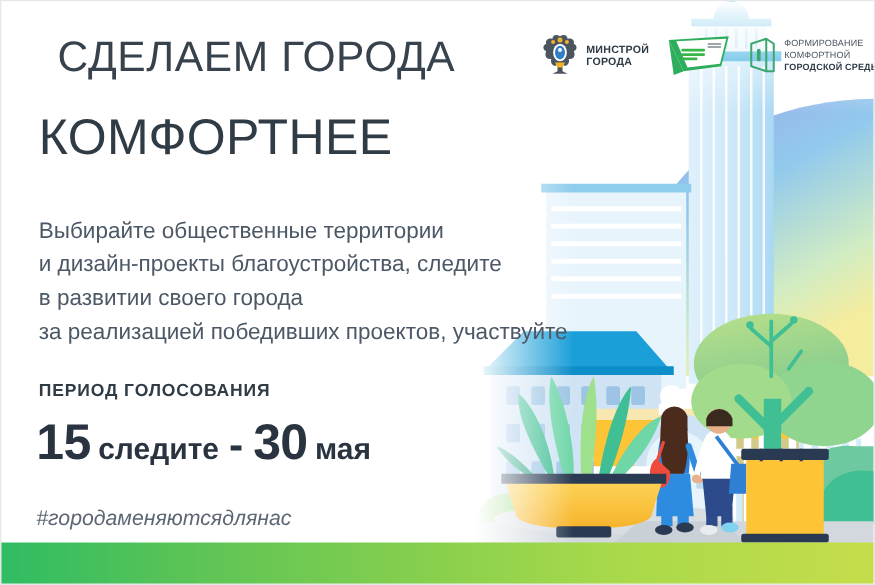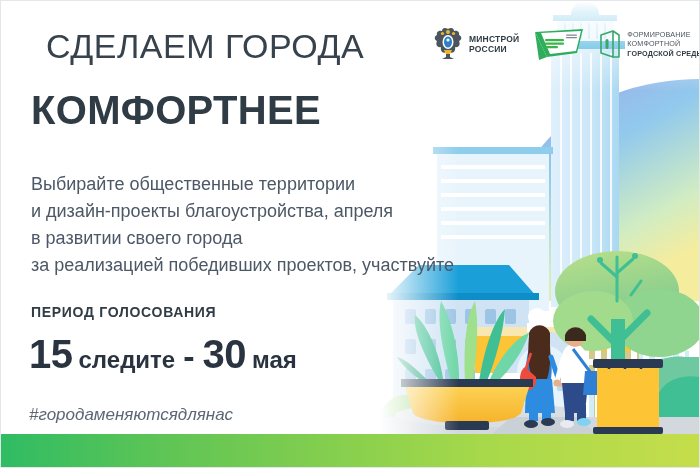--- a/index.html
+++ b/index.html
@@ -84,21 +84,21 @@
     white-space: nowrap;
     z-index: 5;
     margin-left: 15px;
   }
   .headline-bold {
     position: absolute;
     left: 30px;
     top: 86px;
     font-size: 40px;
     line-height: 46px;
-    font-weight: bold;
+    font-weight: normal;
     letter-spacing: 0.3px;
     color: #2f3b45;
     white-space: nowrap;
     z-index: 5;
   }
 
   #body-copy {
     position: absolute;
     left: 30px;
     top: 170px;
@@ -423,21 +423,21 @@
         <ellipse cx="15" cy="15" rx="5.5" ry="7" fill="#ffffff"></ellipse>
         <ellipse cx="15" cy="15" rx="4" ry="5.5" fill="#2e7fc4"></ellipse>
         <circle cx="15" cy="13" r="1.6" fill="#ffffff"></circle>
         <path d="M11 23 L19 23 L17 27 L13 27 Z" fill="#f0b429"></path>
         <circle cx="15" cy="5" r="2" fill="#f0b429"></circle>
         <circle cx="9.5" cy="6.5" r="1.6" fill="#f0b429"></circle>
         <circle cx="20.5" cy="6.5" r="1.6" fill="#f0b429"></circle>
       </svg>
       <div class="minstroy-text">
         <div>МИНСТРОЙ</div>
-        <div>РОССИИ</div>
+        <div>ГОРОДА</div>
       </div>
     </div>
 
     <div class="logo-block">
       <svg class="np-logo" viewBox="0 0 52 34">
         <path d="M2 5 L50 2 L44 26 L14 30 Z" fill="#2eae5c"></path>
         <path d="M2 5 L14 30 L6 33 Z" fill="#2eae5c"></path>
         <path d="M8 6 L48 4 L43 24 L17 27 Z" fill="#ffffff"></path>
         <g fill="#3ab54a">
           <rect x="12" y="12" width="19" height="2.2" rx="1"></rect>
@@ -464,21 +464,21 @@
       </div>
     </div>
 
   </div>
 
   <div class="headline-light">СДЕЛАЕМ ГОРОДА</div>
   <div class="headline-bold">КОМФОРТНЕЕ</div>
 
   <div id="body-copy">
     <div>Выбирайте общественные территории</div>
-    <div>и дизайн-проекты благоустройства, апреля</div>
+    <div>и дизайн-проекты благоустройства, следите</div>
     <div>в развитии своего города</div>
     <div>за реализацией победивших проектов, участвуйте</div>
   </div>
 
   <div id="vote-label">ПЕРИОД ГОЛОСОВАНИЯ</div>
   <div id="vote-dates">
     <span class="date-num">15</span>
     <span class="date-month">следите</span>
     <span class="date-dash">-</span>
     <span class="date-num">30</span>

